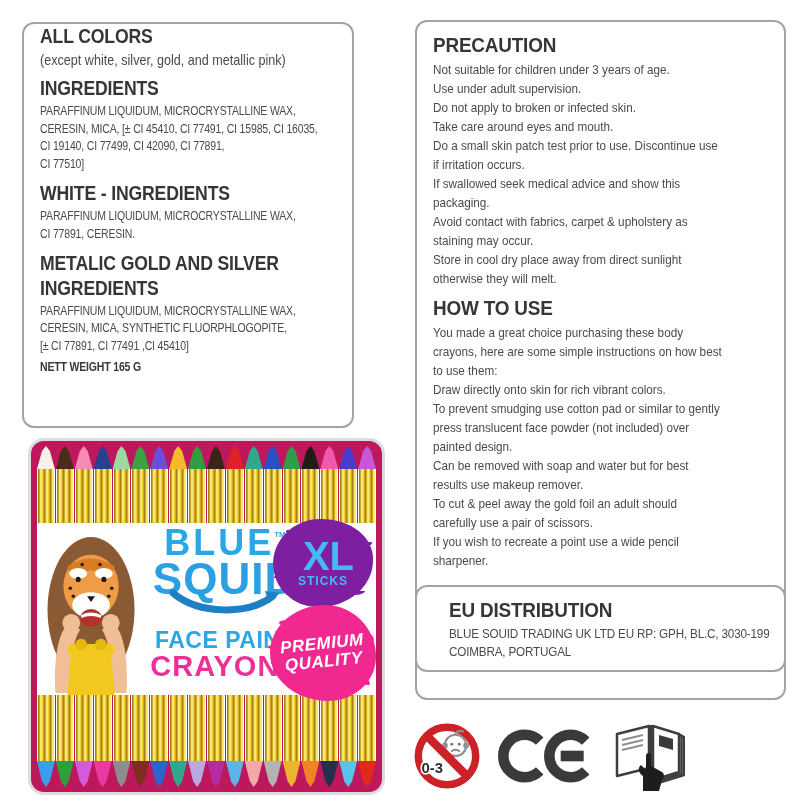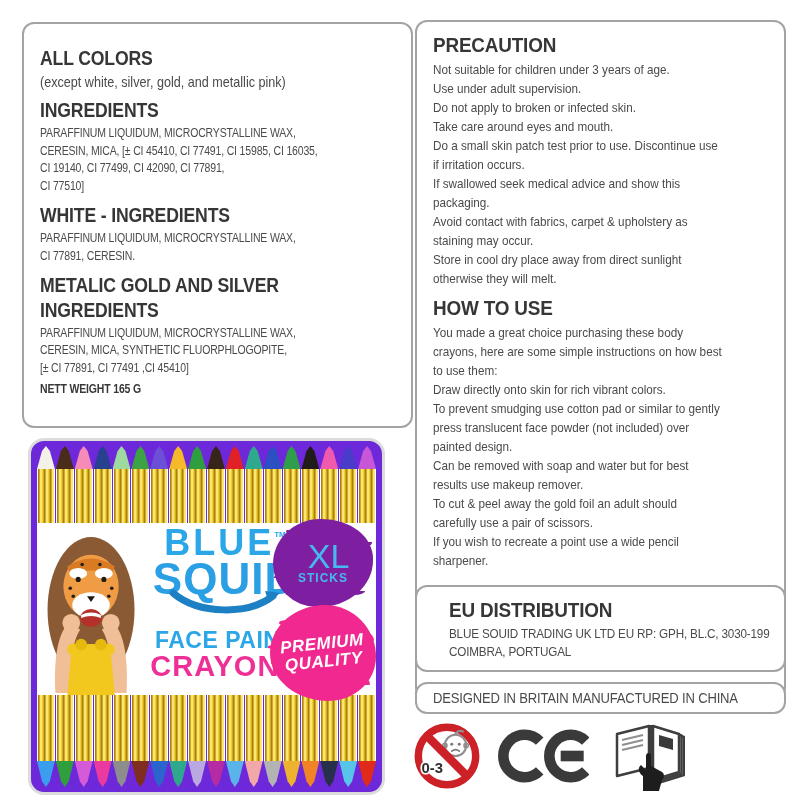--- a/index.html
+++ b/index.html
@@ -10,30 +10,30 @@
   .cond90{transform:scaleX(0.90);transform-origin:0 0;width:111%;}
   .h{font-weight:bold;color:#363636;font-size:21px;letter-spacing:-0.2px;line-height:1.15;margin:8px 0 3px 0;}
   .h:first-child{margin-top:0;}
   .body-lines{font-size:13px;line-height:19px;color:#4a4a4a;}
   .ing-lines{font-size:12.5px;line-height:17.5px;letter-spacing:-0.2px;color:#4a4a4a;}
   .tl{white-space:nowrap;}
   .note{font-size:15px;color:#4a4a4a;margin:1px 0 4px 0;}
   .nw{font-weight:bold;font-size:12.5px;color:#383838;margin-top:5px;letter-spacing:-0.2px;}
 
   
-  #ingredients-panel{left:22px;top:22px;width:391px;height:406px;padding:22px 16px;}
+  #ingredients-panel{left:22px;top:22px;width:332px;height:406px;padding:0 16px;}
 
   
   #precaution-panel{left:415px;top:20px;width:371px;height:680px;padding:11px 16px;}
   #eu-panel{left:415px;top:585px;width:371px;height:87px;padding:11px 32px;}
   #origin-panel{left:415px;top:682px;width:371px;height:32px;padding:6px 16px;}
   #origin-panel .tl{font-size:14.5px;color:#4a4a4a;letter-spacing:-0.2px;}
 
   
-  #product-card{position:absolute;left:28px;top:438px;width:357px;height:357px;background:#6d28d9;
+  #product-card{position:absolute;left:28px;top:438px;width:357px;height:357px;background:#be185d;
      border:3px solid #dcdcdc;border-radius:16px;box-sizing:border-box;padding:5px 6px;overflow:hidden;}
   .crayon-row{display:flex;gap:1px;}
   .crayon{flex:1;display:flex;flex-direction:column;}
   .tip{height:23px;clip-path:polygon(50% 0%,72% 22%,100% 100%,0% 100%,28% 22%);}
   .tip-down{height:26px;clip-path:polygon(0% 0%,100% 0%,72% 78%,50% 100%,28% 78%);}
   .shaft{background:repeating-linear-gradient(90deg,#a87f15 0px,#a87f15 1px,#f6d83a 2px,#fdf3a0 3px,#f2ce2e 4.5px,#c49a1d 6px);
          border-left:1px solid #fff;border-right:1px solid #fff;box-sizing:border-box;}
   #row-top .shaft{height:54px;}
   #row-bottom .shaft{height:66px;}
   #product-center{position:relative;height:172px;background:#fff;}
@@ -46,21 +46,21 @@
   #swoosh{margin-top:-12px;}
   #subtitle{position:absolute;left:104px;top:106px;width:168px;text-align:center;line-height:1.02;}
   .sub1{font-size:23px;font-weight:bold;color:#2ba6e6;letter-spacing:0.5px;}
   .sub2{font-size:29px;font-weight:bold;color:#ee2f96;letter-spacing:1px;}
 
   
   .splat{position:absolute;display:flex;flex-direction:column;align-items:center;justify-content:center;text-align:center;}
   #xl-badge{right:3px;top:-4px;width:100px;height:88px;background:#7d1fa0;
     border-radius:48% 52% 55% 45%/52% 46% 54% 50%;
     box-shadow:40px -18px 0 -41px #7d1fa0,-42px 14px 0 -43px #7d1fa0,34px 30px 0 -42px #7d1fa0,-30px -32px 0 -43px #7d1fa0,46px 8px 0 -44px #7d1fa0;}
-  .xl1{font-size:34px;font-weight:normal;color:#45b9f0;line-height:0.9;margin-left:11px;}
+  .xl1{font-size:40px;font-weight:bold;color:#45b9f0;line-height:0.9;margin-left:11px;}
   .xl2{font-size:12px;font-weight:bold;color:#45b9f0;letter-spacing:1px;}
   #premium-badge{right:0px;top:82px;width:106px;height:96px;background:#f0288f;
     border-radius:52% 48% 45% 55%/50% 54% 46% 50%;
     box-shadow:-44px 10px 0 -45px #f0288f,42px -16px 0 -44px #f0288f,-36px -30px 0 -45px #f0288f,38px 28px 0 -44px #f0288f,-48px -6px 0 -46px #f0288f;}
   .pm{font-size:17px;font-weight:bold;font-style:italic;color:#ffffff;line-height:1.05;transform:rotate(-6deg);letter-spacing:0.5px;}
 
   
   #icons-row{position:absolute;left:413px;top:720px;display:flex;align-items:center;gap:16px;}
 
   .girl{position:absolute;left:0px;top:4px;width:112px;height:168px;}
@@ -135,25 +135,20 @@
   <div class="panel" id="eu-panel">
     <div class="cond90">
       <div class="h">EU DISTRIBUTION</div>
       <div class="ing-lines" style="font-size:13px;line-height:18px">
           <div class="tl">BLUE SOUID TRADING UK LTD EU RP: GPH, BL.C, 3030-199</div>
           <div class="tl">COIMBRA, PORTUGAL</div>
         </div>
     </div>
   </div>
 
-  <div class="panel" id="origin-panel">
-    <div class="cond90">
-      <div class="tl">DESIGNED IN BRITAIN MANUFACTURED IN CHINA</div>
-    </div>
-  </div>
 
   <div id="icons-row">
     <svg width="68" height="68" viewBox="0 0 64 64">
       <circle cx="32" cy="32" r="27" fill="none" stroke="#cc2127" stroke-width="7"></circle>
       <circle cx="40" cy="22" r="10" fill="none" stroke="#8f8f8f" stroke-width="2"></circle>
       <path d="M40 11 q 3 -4 7 -2" fill="none" stroke="#8f8f8f" stroke-width="2" stroke-linecap="round"></path>
       <circle cx="30" cy="22" r="2" fill="none" stroke="#8f8f8f" stroke-width="1.5"></circle>
       <circle cx="50" cy="22" r="2" fill="none" stroke="#8f8f8f" stroke-width="1.5"></circle>
       <circle cx="36.5" cy="21" r="1.4" fill="#777"></circle>
       <circle cx="43.5" cy="21" r="1.4" fill="#777"></circle>

